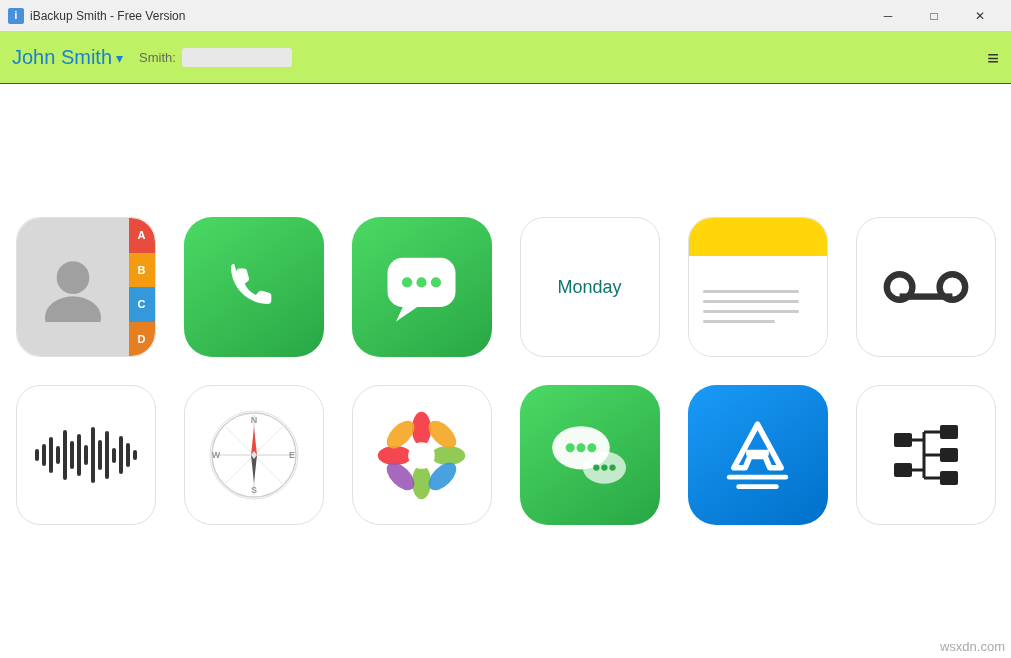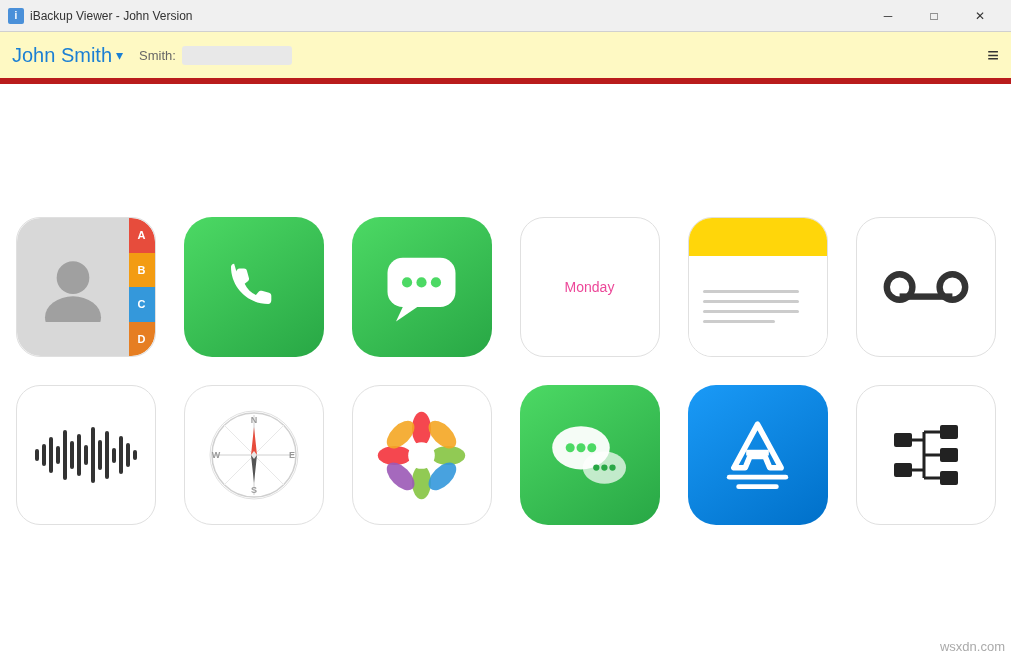--- a/index.html
+++ b/index.html
@@ -54,26 +54,26 @@
       justify-content: center;
       cursor: pointer;
       font-size: 12px;
       color: #333;
       background: transparent;
       border: none;
     }
 
     
     .app-header {
-      background: #fef9c3;
+      background: #bef264;
       height: 52px;
       display: flex;
       align-items: center;
       padding: 0 12px;
-      border-bottom: 6px solid #b91c1c;
+      border-bottom: 1px solid #b91c1c;
     }
     .user-name {
       color: #1a7fd4;
       font-size: 20px;
       font-weight: 500;
       cursor: pointer;
       display: flex;
       align-items: center;
       gap: 4px;
     }
@@ -205,22 +205,22 @@
     }
     .calendar-top {
       width: 100%;
       height: 30px;
       background: white;
       display: flex;
       align-items: center;
       justify-content: center;
     }
     .calendar-month {
-      font-size: 14px;
-      color: #ec4899;
+      font-size: 18px;
+      color: #0f766e;
       font-weight: 500;
     }
     .calendar-day {
       font-size: 62px;
       font-weight: 200;
       color: #333;
       line-height: 1;
       margin-top: -4px;
     }
 
@@ -314,21 +314,21 @@
       right: 6px;
       font-size: 13px;
       color: #aaa;
     }
   </style>
 </head>
 <body>
 
 <div class="title-bar">
   <div class="title-bar-icon">i</div>
-  <span class="title-bar-text">iBackup Viewer - John Version</span>
+  <span class="title-bar-text">iBackup Smith - Free Version</span>
   <div class="title-bar-controls">
     <button class="title-bar-btn">─</button>
     <button class="title-bar-btn">□</button>
     <button class="title-bar-btn close">✕</button>
   </div>
 </div>
 
 <div class="app-header">
   <div class="user-name">
     <span>John Smith</span>

